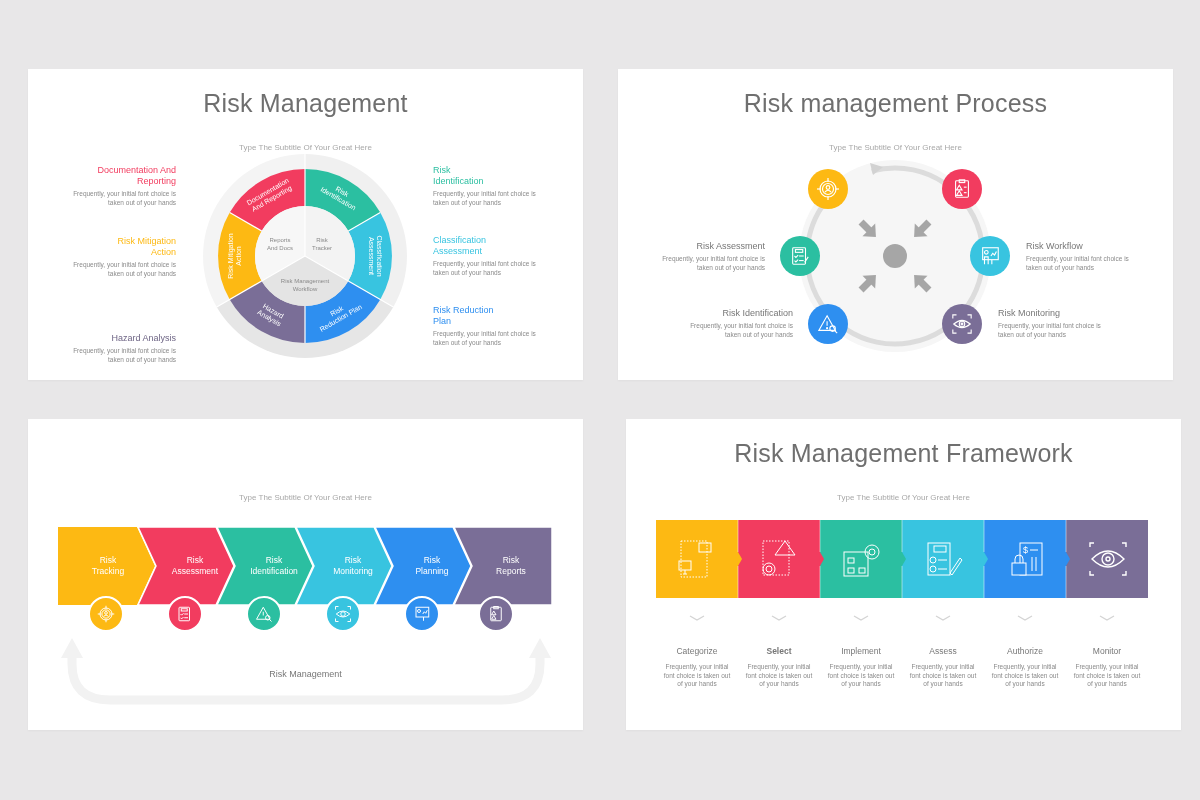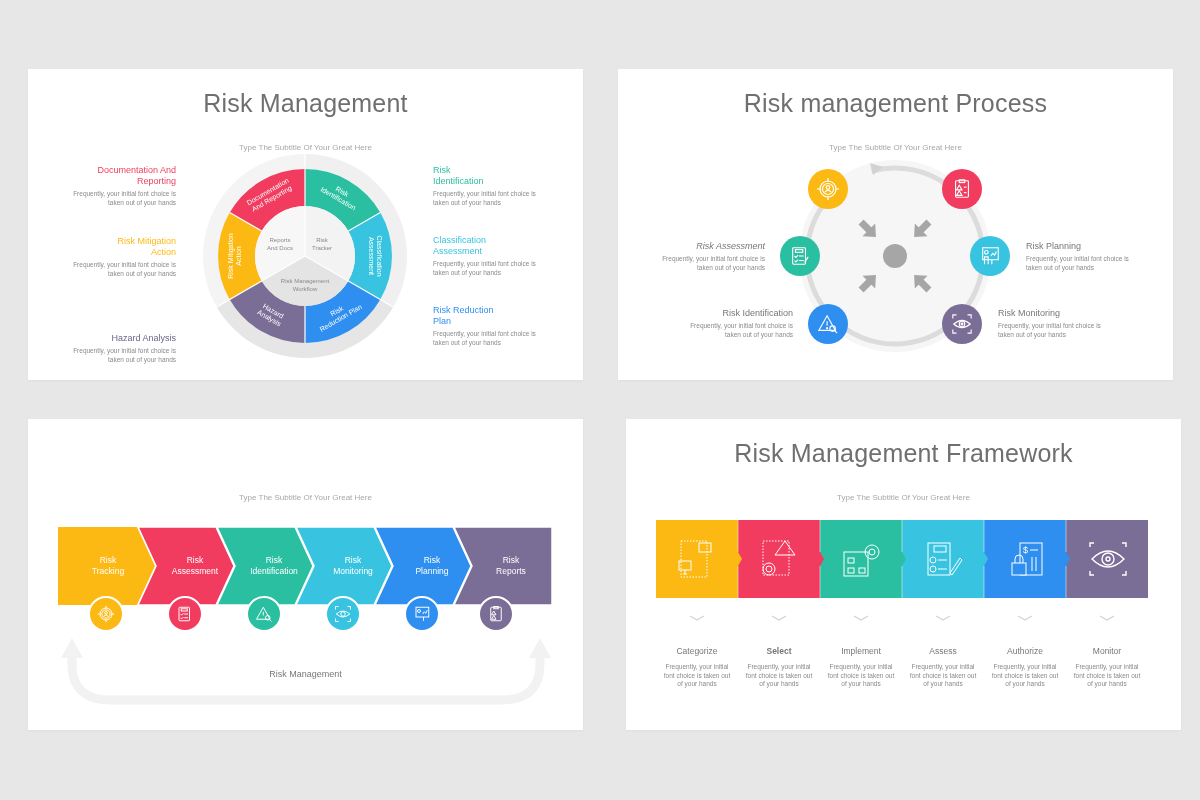--- a/index.html
+++ b/index.html
@@ -210,30 +210,30 @@
   <div class="circ" style="left:324px; top:235px; width:40px; height:40px; background:#7a6e97; border:none;">
     <svg width="22" height="22" viewBox="0 0 24 24" fill="none" stroke="#fff" stroke-width="1.2">
         <path d="M3,12 Q12,4 21,12 Q12,20 3,12 Z"></path>
         <circle cx="12" cy="12" r="3"></circle>
         <circle cx="12" cy="12" r="1"></circle>
         <path d="M2,6 V2 H6 M18,2 H22 V6 M22,18 V22 H18 M6,22 H2 V18"></path>
       </svg>
   </div>
 
   <div class="abs right" style="left:12px; top:172px; width:135px;">
-    <div class="lbl" style="color:#777;font-style:italic;">Risk Assessment</div>
+    <div class="lbl" style="color:#777;">Risk Assessment</div>
     <div class="desc"><span>Frequently, your initial font choice is</span><br><span>taken out of your hands</span></div>
   </div>
   <div class="abs right" style="left:40px; top:239px; width:135px;">
     <div class="lbl" style="color:#777;">Risk Identification</div>
     <div class="desc"><span>Frequently, your initial font choice is</span><br><span>taken out of your hands</span></div>
   </div>
 
   <div class="abs" style="left:408px; top:172px; width:135px;">
-    <div class="lbl" style="color:#777;">Risk Planning</div>
+    <div class="lbl" style="color:#777;">Risk Workflow</div>
     <div class="desc"><span>Frequently, your initial font choice is</span><br><span>taken out of your hands</span></div>
   </div>
   <div class="abs" style="left:380px; top:239px; width:135px;">
     <div class="lbl" style="color:#777;">Risk Monitoring</div>
     <div class="desc"><span>Frequently, your initial font choice is</span><br><span>taken out of your hands</span></div>
   </div>
 </div>
 
 <div class="slide" id="s3">
   <div class="subtitle">Type The Subtitle Of Your Great Here</div>

